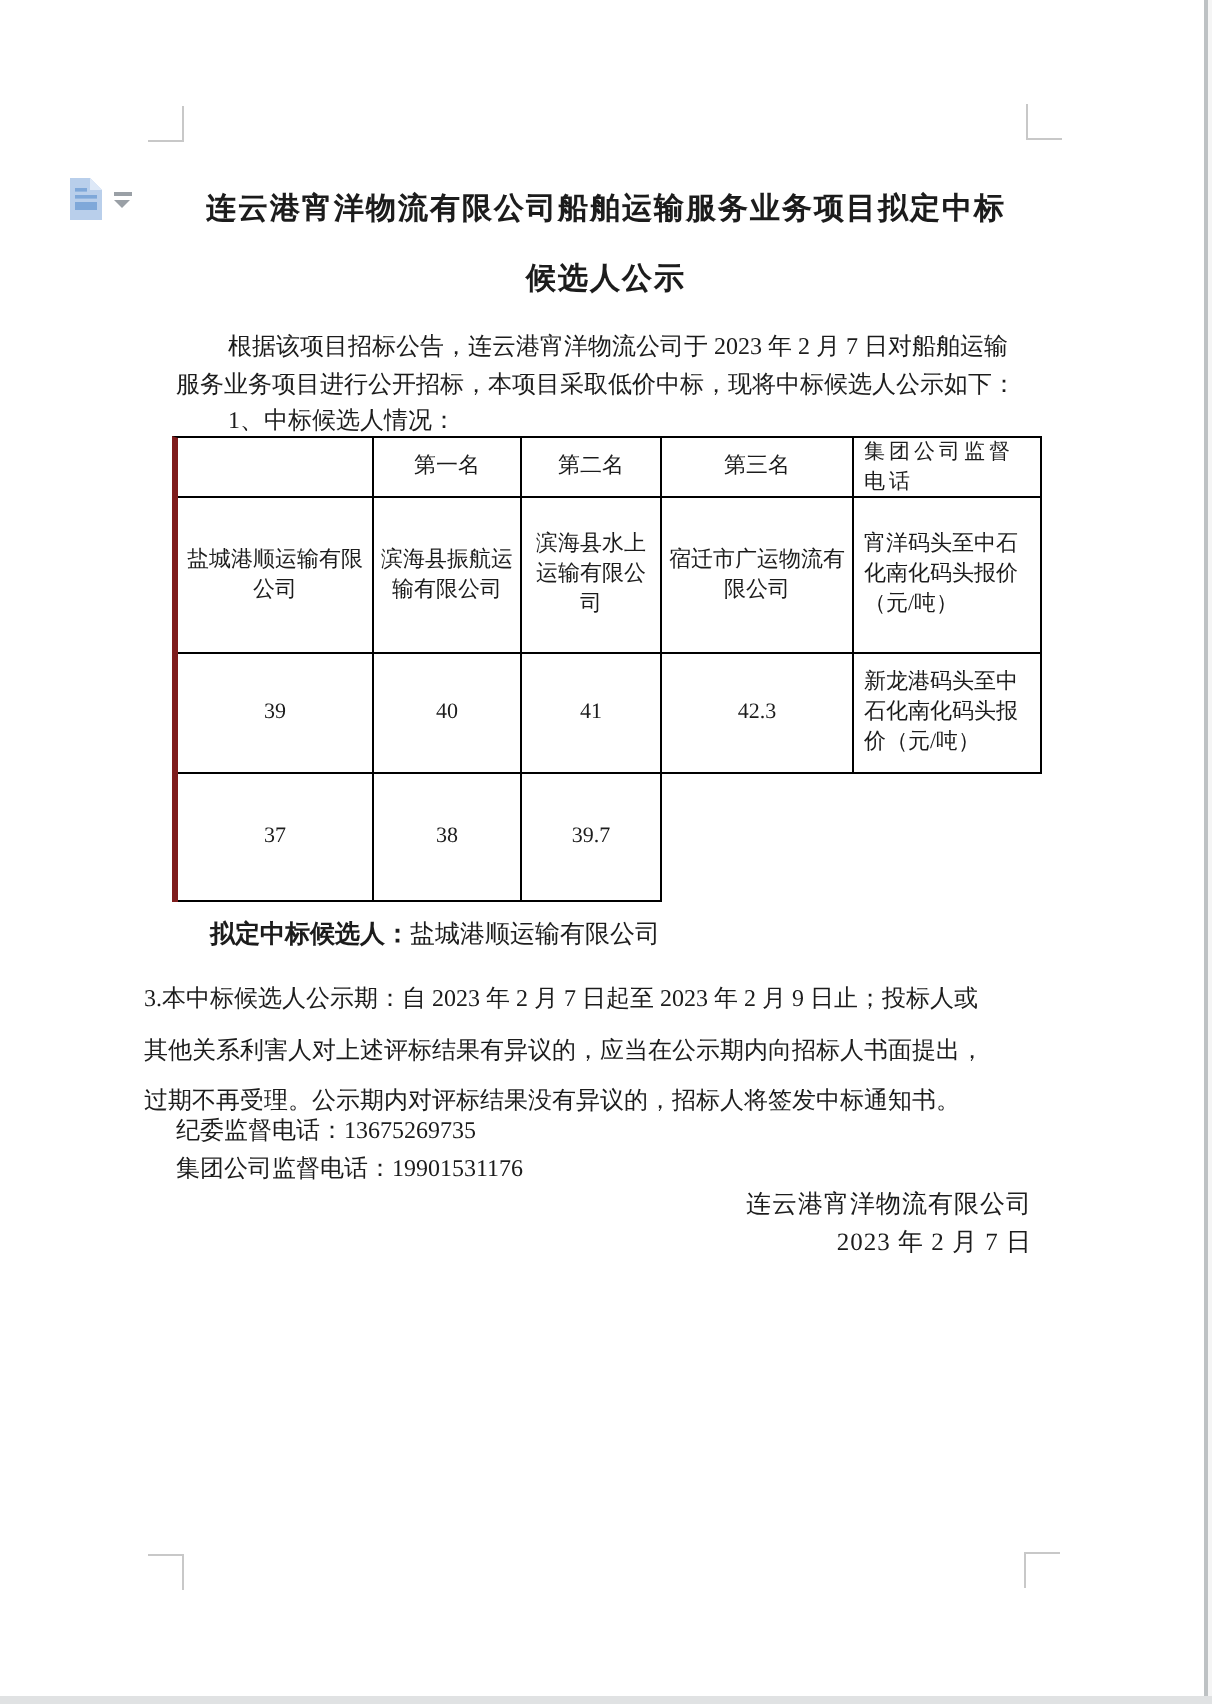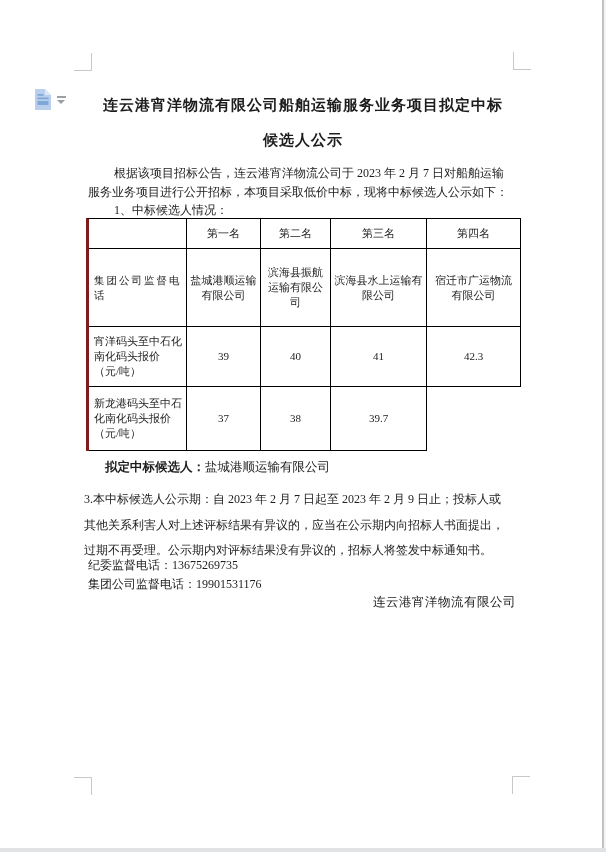--- a/index.html
+++ b/index.html
@@ -47,21 +47,21 @@
   .cell{border-right:1px solid #000;border-bottom:1px solid #000;
         display:flex;align-items:center;justify-content:center;
         text-align:center;font-size:11px;line-height:15px;
         padding:2px 3px;box-sizing:border-box;}
   .cell.rowlabel{justify-content:flex-start;text-align:left;padding-left:5px;}
   .cell.namehead{font-size:10.5px;letter-spacing:2px;}
   .cell.num{font-size:11px;}
 
   .proposed{position:absolute;left:88px;top:459px;width:434px;font-size:12.5px;text-indent:17px;}
   .proposed b{font-weight:bold;}
-  .notice{position:absolute;left:84px;top:487px;width:436px;font-size:12px;line-height:25.5px;}
+  .notice{position:absolute;left:72px;top:487px;width:436px;font-size:12px;line-height:25.5px;}
   .contacts{position:absolute;left:88px;top:556px;width:434px;font-size:12px;line-height:18.5px;}
   .signature{position:absolute;left:88px;top:593px;width:428px;font-size:12.5px;
              line-height:18.5px;text-align:right;letter-spacing:0.5px;}
 </style>
 </head>
 <body>
 
 <div class="page-right-line"></div>
 <div class="page-right-strip"></div>
 <div class="page-bottom-band"></div>
@@ -96,21 +96,20 @@
   <div class="body-line indent">根据该项目招标公告，连云港宵洋物流公司于 2023 年 2 月 7 日对船舶运输</div>
   <div class="body-line">服务业务项目进行公开招标，本项目采取低价中标，现将中标候选人公示如下：</div>
   <div class="body-line indent">1、中标候选人情况：</div>
 </div>
 
 <div class="doc-table">
   <div class="cell"></div>
   <div class="cell">第一名</div>
   <div class="cell">第二名</div>
   <div class="cell">第三名</div>
-  <div class="cell">第四名</div>
 
   <div class="cell rowlabel namehead">集团公司监督电话</div>
   <div class="cell">盐城港顺运输有限公司</div>
   <div class="cell">滨海县振航运输有限公司</div>
   <div class="cell">滨海县水上运输有限公司</div>
   <div class="cell">宿迁市广运物流有限公司</div>
 
   <div class="cell rowlabel">宵洋码头至中石化南化码头报价（元/吨）</div>
   <div class="cell num">39</div>
   <div class="cell num">40</div>
@@ -133,13 +132,14 @@
   <div class="body-line">过期不再受理。公示期内对评标结果没有异议的，招标人将签发中标通知书。</div>
 </div>
 
 <div class="contacts">
   <div class="body-line">纪委监督电话：13675269735</div>
   <div class="body-line">集团公司监督电话：19901531176</div>
 </div>
 
 <div class="signature">
   <div class="body-line">连云港宵洋物流有限公司</div>
+  <div class="body-line">2023 年 2 月 7 日</div>
 </div>
 
 </body></html>

